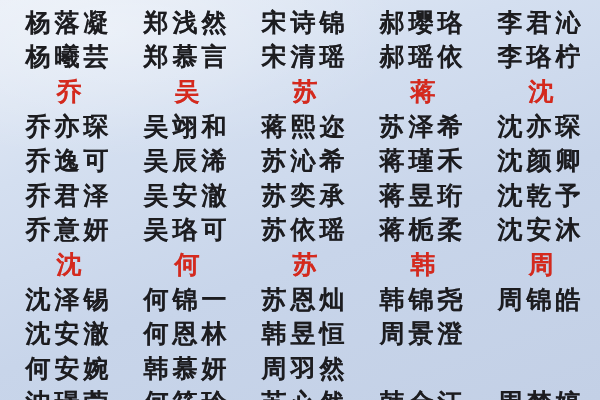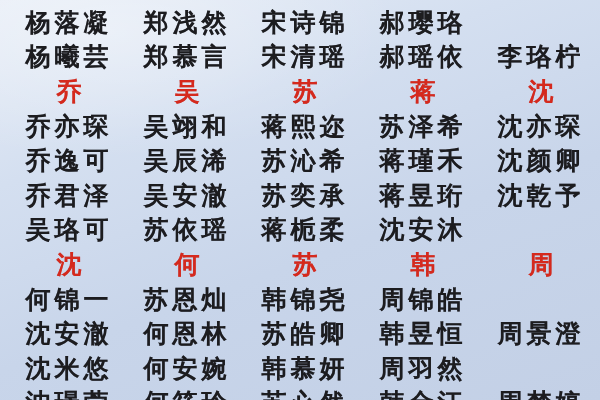--- a/index.html
+++ b/index.html
@@ -72,20 +72,23 @@
       </div>
       <div class="name-cell">
         <span class="name-text">郑浅然</span>
       </div>
       <div class="name-cell">
         <span class="name-text">宋诗锦</span>
       </div>
       <div class="name-cell">
         <span class="name-text">郝璎珞</span>
       </div>
+      <div class="name-cell">
+        <span class="name-text">李君沁</span>
+      </div>
     </div>
     <div class="name-row">
       <div class="name-cell">
         <span class="name-text">杨曦芸</span>
       </div>
       <div class="name-cell">
         <span class="name-text">郑慕言</span>
       </div>
       <div class="name-cell">
         <span class="name-text">宋清瑶</span>
@@ -160,20 +163,23 @@
       </div>
       <div class="name-cell">
         <span class="name-text">蒋昱珩</span>
       </div>
       <div class="name-cell">
         <span class="name-text">沈乾予</span>
       </div>
     </div>
     <div class="name-row">
       <div class="name-cell">
+        <span class="name-text">乔意妍</span>
+      </div>
+      <div class="name-cell">
         <span class="name-text">吴珞可</span>
       </div>
       <div class="name-cell">
         <span class="name-text">苏依瑶</span>
       </div>
       <div class="name-cell">
         <span class="name-text">蒋栀柔</span>
       </div>
       <div class="name-cell">
         <span class="name-text">沈安沐</span>
@@ -191,53 +197,50 @@
       </div>
       <div class="name-cell">
         <span class="name-text">韩</span>
       </div>
       <div class="name-cell">
         <span class="name-text">周</span>
       </div>
     </div>
     <div class="name-row">
       <div class="name-cell">
+        <span class="name-text">沈泽锡</span>
+      </div>
+      <div class="name-cell">
         <span class="name-text">何锦一</span>
       </div>
       <div class="name-cell">
         <span class="name-text">苏恩灿</span>
       </div>
       <div class="name-cell">
         <span class="name-text">韩锦尧</span>
       </div>
       <div class="name-cell">
         <span class="name-text">周锦皓</span>
       </div>
     </div>
     <div class="name-row">
       <div class="name-cell">
         <span class="name-text">沈安澈</span>
       </div>
       <div class="name-cell">
         <span class="name-text">何恩林</span>
       </div>
       <div class="name-cell">
-        <span class="name-text">苏皓卿</span>
-      </div>
-      <div class="name-cell">
         <span class="name-text">韩昱恒</span>
       </div>
       <div class="name-cell">
         <span class="name-text">周景澄</span>
       </div>
     </div>
     <div class="name-row">
-      <div class="name-cell">
-        <span class="name-text">沈米悠</span>
-      </div>
       <div class="name-cell">
         <span class="name-text">何安婉</span>
       </div>
       <div class="name-cell">
         <span class="name-text">韩慕妍</span>
       </div>
       <div class="name-cell">
         <span class="name-text">周羽然</span>
       </div>
     </div>

